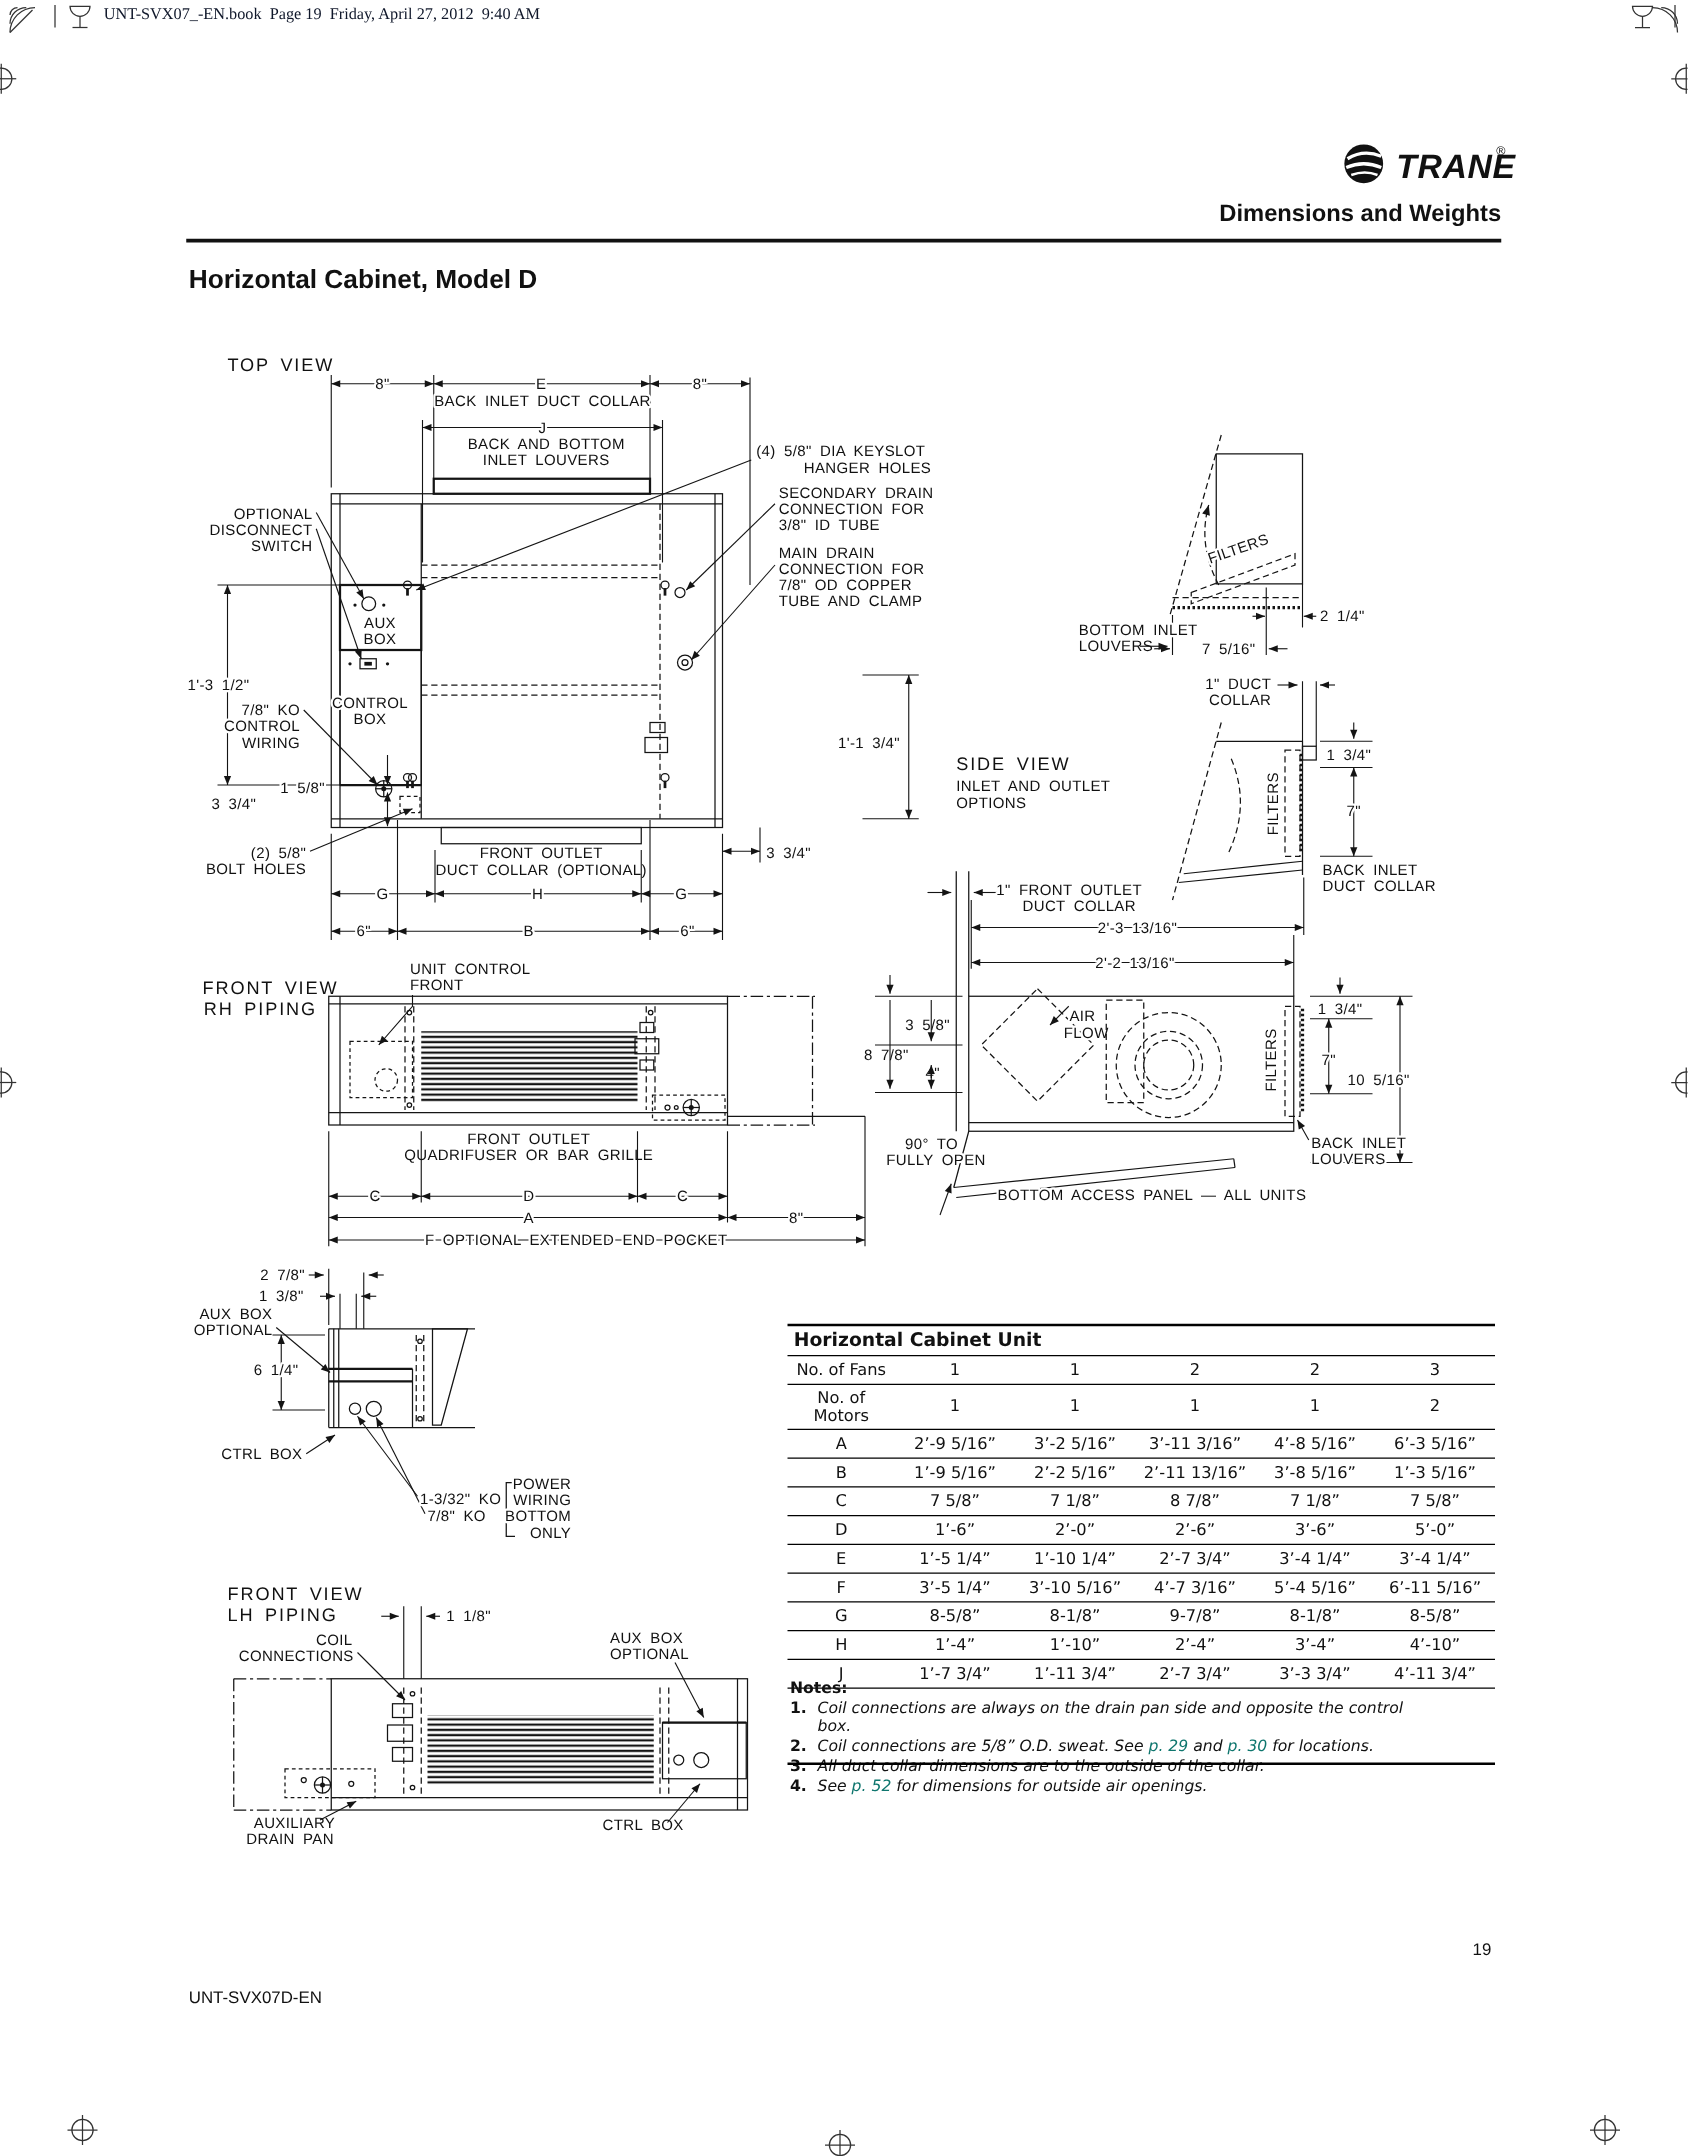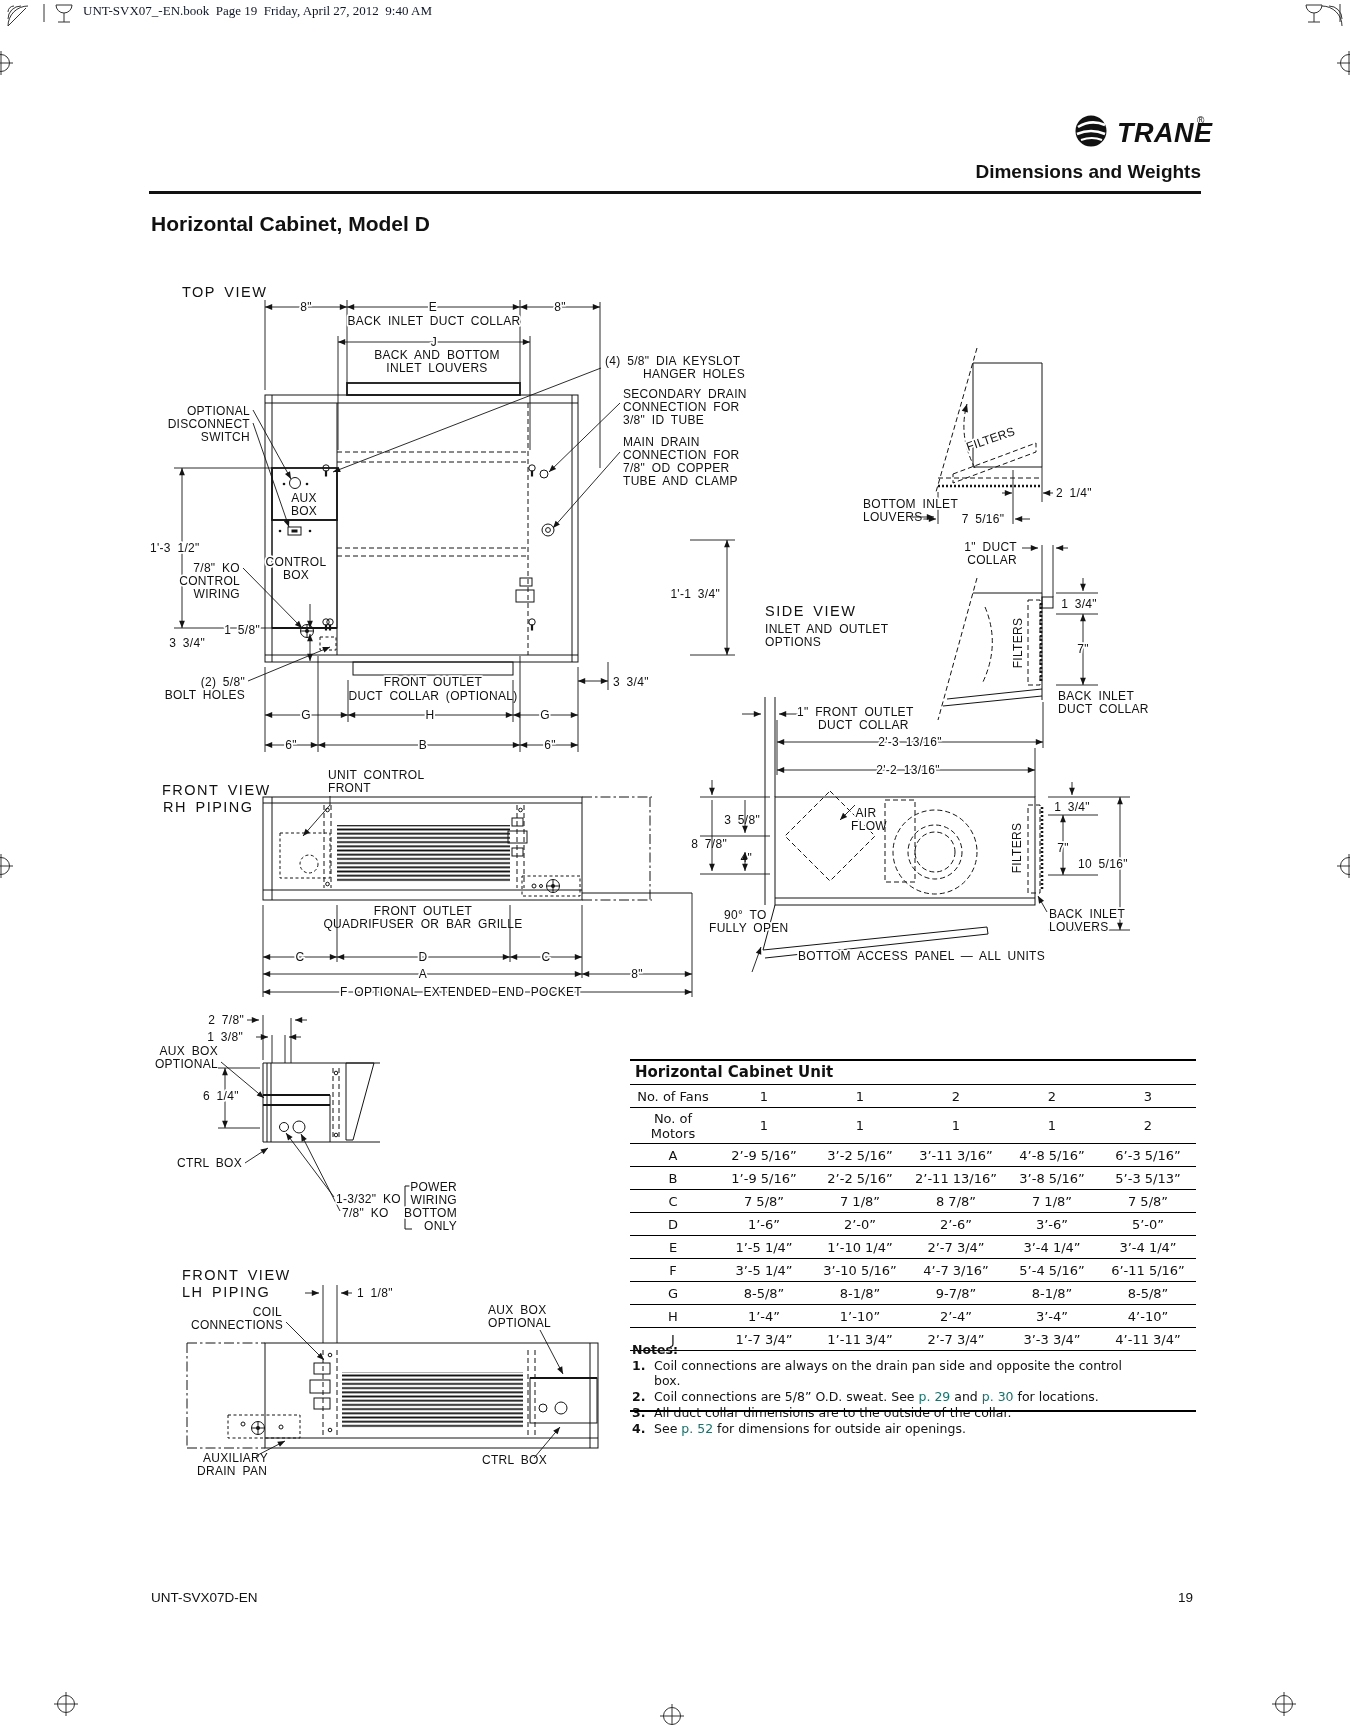--- a/index.html
+++ b/index.html
@@ -4,21 +4,21 @@
 <style>
   html,body{margin:0;padding:0;}
   body{width:1350px;height:1725px;position:relative;background:#fff;overflow:hidden;
        font-family:"Liberation Sans",sans-serif;color:#111;}
   .abs{position:absolute;}
   #book-line{left:83px;top:3px;font:13px "Liberation Serif",serif;color:#0f172a;}
   #section-head{right:149px;top:161px;font:bold 19px "Liberation Sans",sans-serif;margin-left:20px;}
   #head-rule{left:149px;top:191px;width:1052px;height:3px;background:#111;}
   #page-title{left:151px;top:212px;font:bold 21px "Liberation Sans",sans-serif;}
   #doc-foot{left:151px;top:1590px;font:13.5px "Liberation Sans",sans-serif;}
-  #page-foot{left:1178px;top:1590px;font:13.5px "Liberation Sans",sans-serif;text-align:right;}
+  #page-foot{left:1178px;top:1552px;font:13.5px "Liberation Sans",sans-serif;text-align:right;}
 
   svg{position:absolute;left:0;top:0;}
   .s{stroke:#141414;stroke-width:1;fill:none;}
   .s2{stroke:#141414;stroke-width:1.8;fill:none;}
   .dash{stroke-dasharray:5 3;}
   .dashs{stroke-dasharray:3 2.5;}
   .ddot{stroke-dasharray:10 3 2.5 3;}
   .dim{stroke:#141414;stroke-width:0.9;fill:none;}
   .serr{stroke:#141414;stroke-width:2.6;fill:none;stroke-dasharray:2 2;}
   text.cad{font:12px "Liberation Sans",sans-serif;fill:#111;letter-spacing:.3px;word-spacing:3px;
@@ -32,21 +32,21 @@
   .dim-table{position:absolute;left:630px;top:1022px;border-collapse:collapse;
              font:13px "DejaVu Sans",sans-serif;color:#111;border-top:2px solid #000;margin-top:37px;}
   .dim-table td{border-bottom:1.4px solid #000;text-align:center;padding:2.5px 2px;height:17px;}
   .dim-table .t-title td{font-weight:bold;font-size:15px;text-align:left;padding:2px 0 3px 5px;}
   .dim-table .t-head td{font-weight:bold;font-size:14.5px;}
 
   .notes{position:absolute;left:632px;top:1314px;width:520px;font:12.5px "DejaVu Sans",sans-serif;}
   .notes-title{font-weight:bold;margin-top:28px;}
   .note{display:flex;margin-top:1px;}
   .note .num{font-weight:bold;width:22px;flex:none;text-align:left;}
-  .note .body{white-space:nowrap;}
+  .note .body{white-space:nowrap;font-style:italic;}
   .plink{color:#0f766e;}
   #notes-rule{left:630px;top:1410px;width:566px;height:2px;background:#000;}
 </style>
 </head>
 <body>
 
 <div class="abs" id="book-line">UNT-SVX07_-EN.book&nbsp; Page 19&nbsp; Friday, April 27, 2012&nbsp; 9:40 AM</div>
 <div class="abs" id="section-head">Dimensions and Weights</div>
 <div class="abs" id="head-rule"></div>
 <div class="abs" id="page-title">Horizontal Cabinet, Model D</div>
@@ -542,21 +542,21 @@
         <td>3’-11 3/16”</td>
         <td>4’-8 5/16”</td>
         <td>6’-3 5/16”</td>
       </tr>
   <tr>
         <td>B</td>
         <td>1’-9 5/16”</td>
         <td>2’-2 5/16”</td>
         <td>2’-11 13/16”</td>
         <td>3’-8 5/16”</td>
-        <td>5’-3 5/13”</td>
+        <td>1’-3 5/16”</td>
       </tr>
   <tr>
         <td>C</td>
         <td>7 5/8”</td>
         <td>7 1/8”</td>
         <td>8 7/8”</td>
         <td>7 1/8”</td>
         <td>7 5/8”</td>
       </tr>
   <tr>

